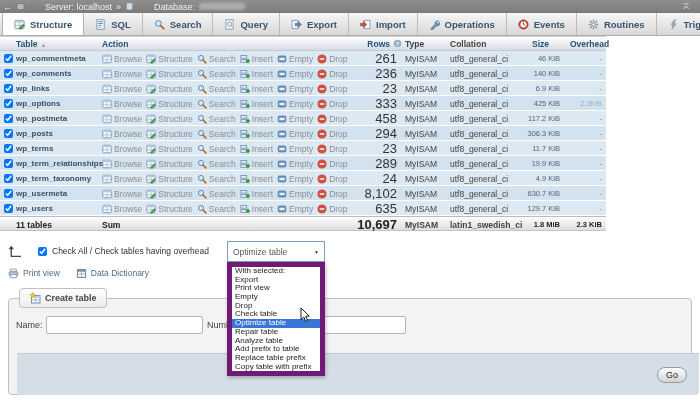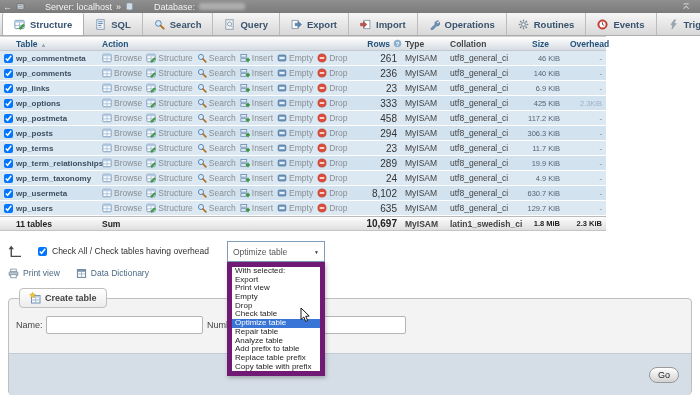--- a/index.html
+++ b/index.html
@@ -34,21 +34,21 @@
   .thead .cell { white-space:nowrap; }
   .r-odd  { background:#dce8f2; }
   .r-even { background:#d2e2ef; }
   .trow.data { border-bottom:1px solid #fff; }
   .cell { overflow:visible; white-space:nowrap; }
   .c-check { display:flex; justify-content:center; }
   .c-check input { width:9px; height:9px; margin:0; }
   .c-name { font-weight:bold; font-size:8px; color:#3d4f61; }
   .c-act { display:flex; gap:4px; align-items:center; color:#8a8f94; }
   .act { display:flex; gap:2px; align-items:center; cursor:pointer; }
-  .c-rows { text-align:right; padding-right:5px; color:#333; font-size:10px; }
+  .c-rows { text-align:right; padding-right:5px; color:#333; font-size:13px; }
   .c-type { color:#444; padding-left:3px; }
   .c-coll { color:#444; padding-left:2px; }
   .c-size { text-align:right; color:#556575; font-size:7.5px; padding-right:2px; }
   .c-oh { text-align:right; color:#6e7a85; font-size:7.5px; padding-right:4px; }
   .c-oh.acc { color:#9db3c8; }
   .sumrow { background:linear-gradient(#fdfdfd,#dedede); border-top:1px solid #bbb;
     border-bottom:1px solid #c4c4c4; font-weight:bold; color:#222; }
   .sumrow .c-name,.sumrow .c-act { color:#222; font-size:8.5px; }
   .sumrow .c-size,.sumrow .c-oh,.sumrow .c-rows { color:#222; font-weight:bold; }
   .hdr-rows { display:flex; justify-content:flex-end; align-items:center; gap:3px; padding-right:0; }
@@ -82,21 +82,21 @@
     border:1px solid #bfbfbf; border-radius:4px; padding:0 9px; font-size:9px;
     font-weight:bold; color:#444; }
   .fs-body { position:relative; height:54px; }
   .flabel { position:absolute; top:21px; font-size:9px; color:#444; }
   .name-label { left:7px; }
   .cols-label { left:198px; }
   .tinput { position:absolute; top:17px; height:18px; background:#fff;
     border:1px solid #b5b5b5; border-radius:2px; font-size:9px; padding:0 3px; }
   .name-input { left:37px; width:157px; }
   .cols-input { left:282px; width:115px; }
-  .fs-footer { position:absolute; left:0; top:54px; width:682px; height:42px;
+  .fs-footer { position:absolute; left:8px; top:54px; width:682px; height:42px;
     background:#d5dee6; border-top:1px solid #c3ccd4; border-radius:0 0 4px 4px; }
   .go-btn { position:absolute; right:12px; top:13px; width:30px; height:16px;
     background:linear-gradient(#ffffff,#d2d2d2); border:1px solid #9a9a9a;
     border-radius:8px; font-size:9px; color:#222; text-align:center; line-height:14px;
     cursor:pointer; }
 
   .cursor { position:absolute; left:300px; top:308px; z-index:60; }
   svg.ic { display:block; }
 </style>
 </head>
@@ -179,45 +179,45 @@
           <rect x="4.3" y="1.5" width="6.5" height="9" fill="#fff" stroke="#8a9bac"></rect>
           <path d="M0.5 4.6 h3.3 V2.5 L7.5 6 L3.8 9.5 V7.4 H0.5 z" fill="#c0504d" stroke="#93362f" stroke-width="0.5"></path>
         </svg>
         <span>Import</span>
       </div>
       <div class="tab">
         <svg class="ic" width="11" height="11" viewBox="0 0 12 12">
           <path d="M10.8 2.2 a3.1 3.1 0 0 0 -4.3 3.7 L2.3 10 a1.3 1.3 0 0 0 1.8 1.8 L8.2 7.6 a3.1 3.1 0 0 0 3.6 -4.3 L10 5.1 8.4 4.6 7.9 3 z" fill="#6d8fb0" stroke="#4a6f93" stroke-width="0.5"></path>
         </svg>
         <span>Operations</span>
+      </div>
+      <div class="tab">
+        <svg class="ic" width="11" height="11" viewBox="0 0 12 12">
+          <circle cx="6" cy="6" r="5" fill="#d8453c" stroke="#a8342c"></circle>
+          <circle cx="6" cy="6" r="3.3" fill="#fff"></circle>
+          <line x1="6" y1="6" x2="6" y2="3.6" stroke="#333" stroke-width="0.9"></line>
+          <line x1="6" y1="6" x2="7.8" y2="6.9" stroke="#333" stroke-width="0.9"></line>
+        </svg>
+        <span>Events</span>
       </div>
       <div class="tab">
         <svg class="ic" width="11" height="11" viewBox="0 0 12 12">
           <circle cx="6" cy="6" r="2" fill="#fff" stroke="#77848f" stroke-width="1.1"></circle>
           <g stroke="#77848f" stroke-width="1.5">
             <line x1="6" y1="0.8" x2="6" y2="2.8"></line>
             <line x1="6" y1="9.2" x2="6" y2="11.2"></line>
             <line x1="0.8" y1="6" x2="2.8" y2="6"></line>
             <line x1="9.2" y1="6" x2="11.2" y2="6"></line>
             <line x1="2.3" y1="2.3" x2="3.8" y2="3.8"></line>
             <line x1="8.2" y1="8.2" x2="9.7" y2="9.7"></line>
             <line x1="9.7" y1="2.3" x2="8.2" y2="3.8"></line>
             <line x1="3.8" y1="8.2" x2="2.3" y2="9.7"></line>
           </g>
         </svg>
         <span>Routines</span>
-      </div>
-      <div class="tab">
-        <svg class="ic" width="11" height="11" viewBox="0 0 12 12">
-          <circle cx="6" cy="6" r="5" fill="#d8453c" stroke="#a8342c"></circle>
-          <circle cx="6" cy="6" r="3.3" fill="#fff"></circle>
-          <line x1="6" y1="6" x2="6" y2="3.6" stroke="#333" stroke-width="0.9"></line>
-          <line x1="6" y1="6" x2="7.8" y2="6.9" stroke="#333" stroke-width="0.9"></line>
-        </svg>
-        <span>Events</span>
       </div>
       <div class="tab">
         <svg class="ic" width="11" height="11" viewBox="0 0 12 12">
           <path d="M6.8 0.8 L3 6.4 h2.1 L4.2 11.2 L9.2 5 H6.7 L8.2 0.8 z" fill="#9aa5ae" stroke="#7b8791" stroke-width="0.4"></path>
         </svg>
         <span>Triggers</span>
       </div>
     </div>
 
   <div class="tbl" id="tbl">

